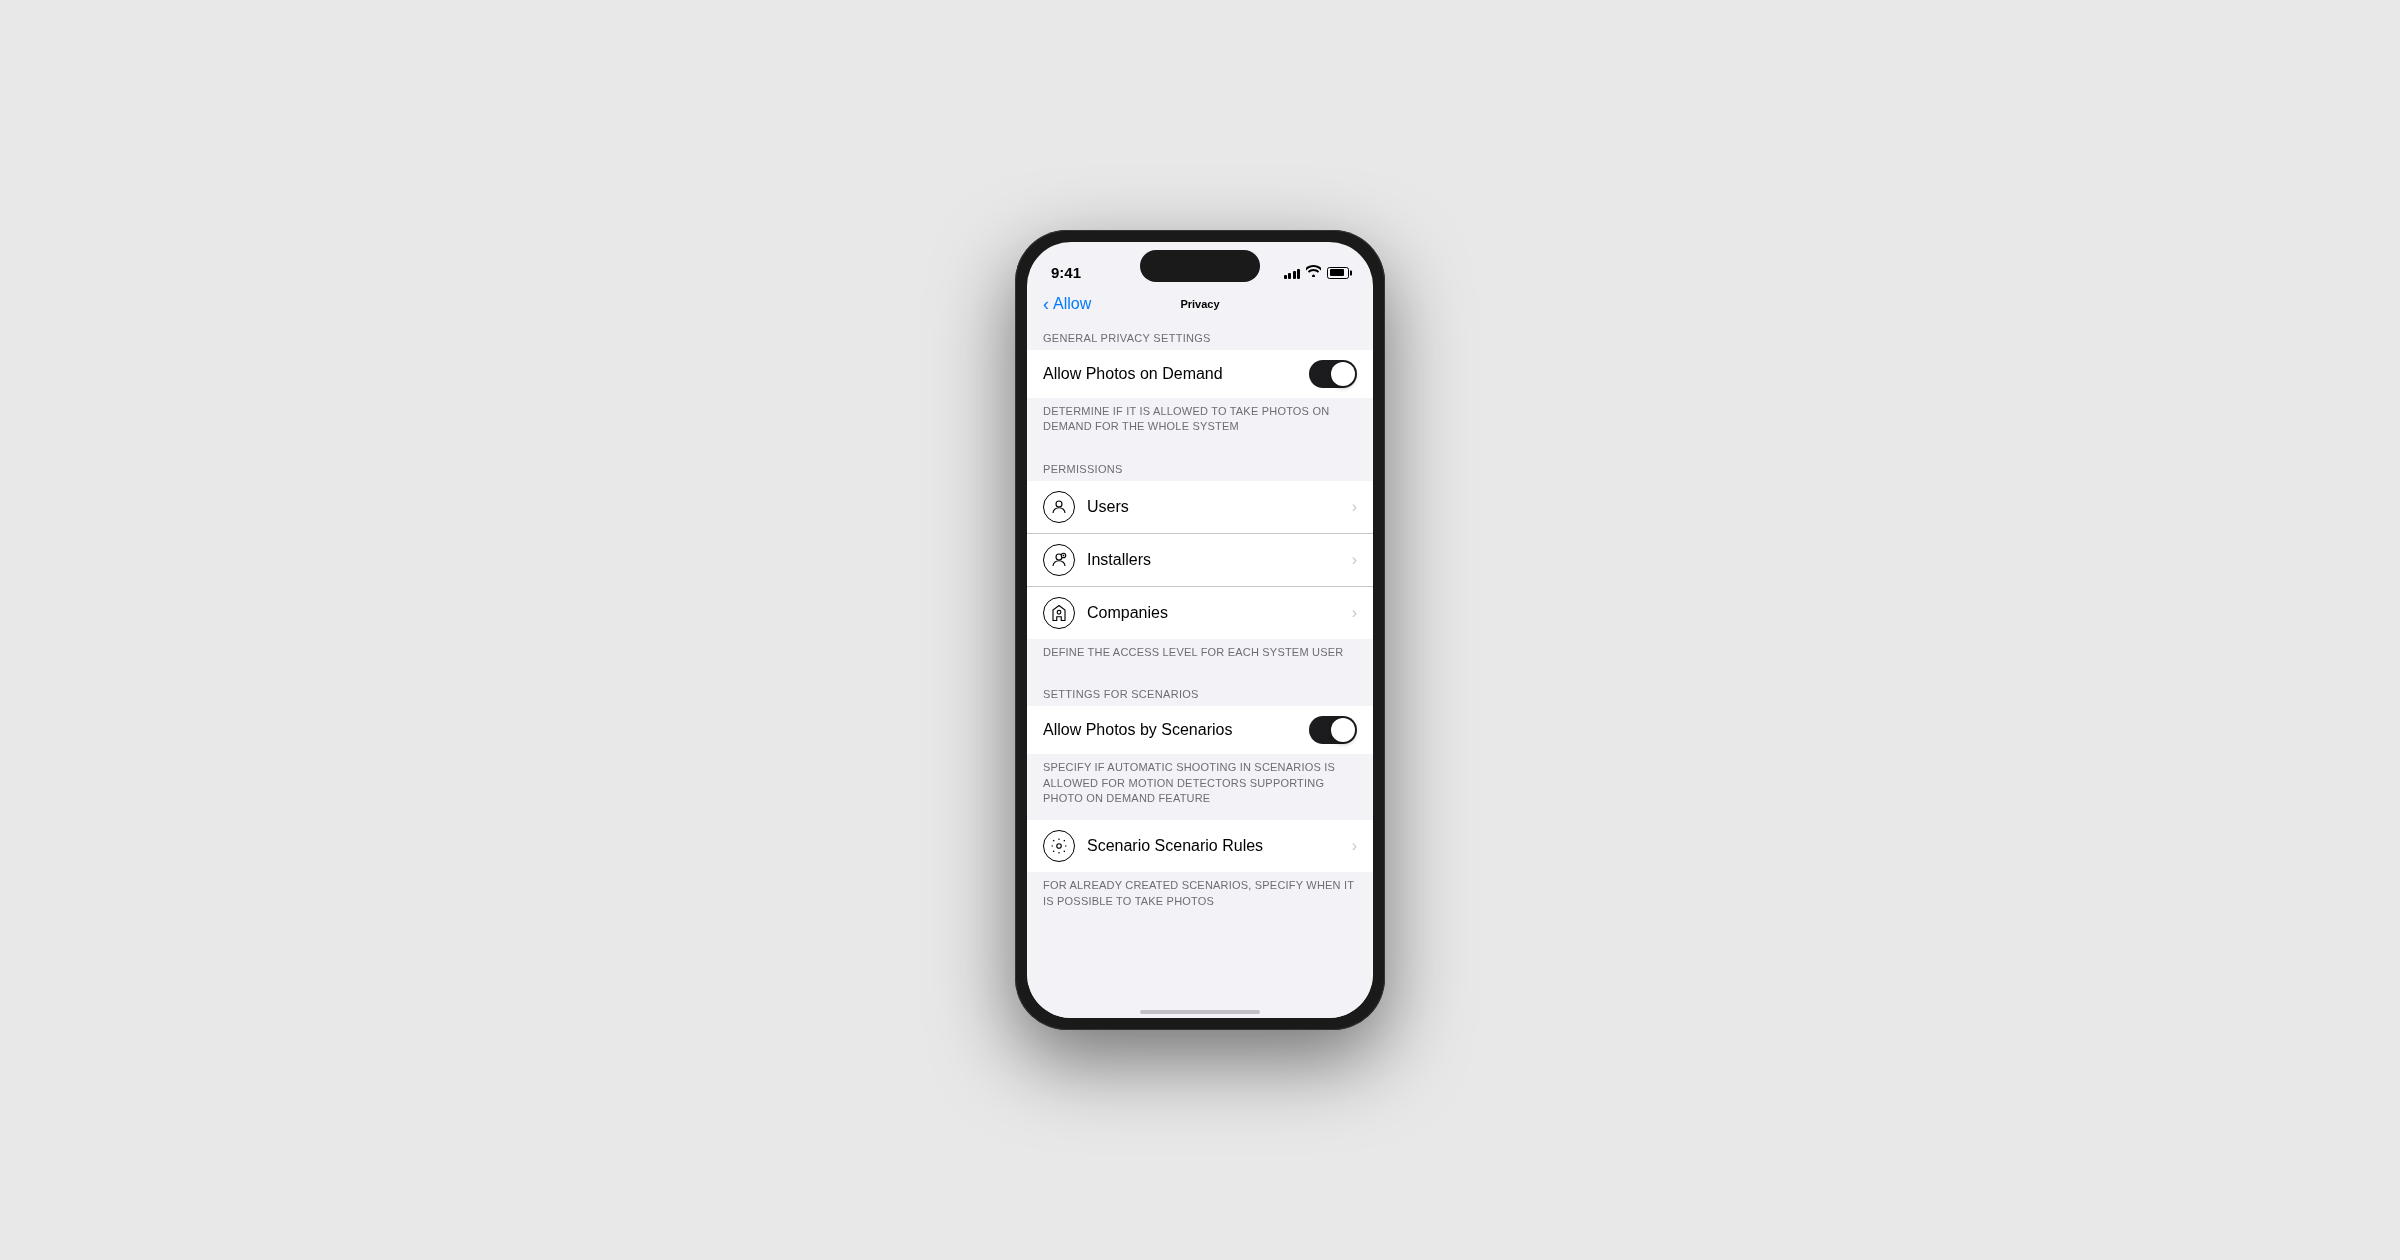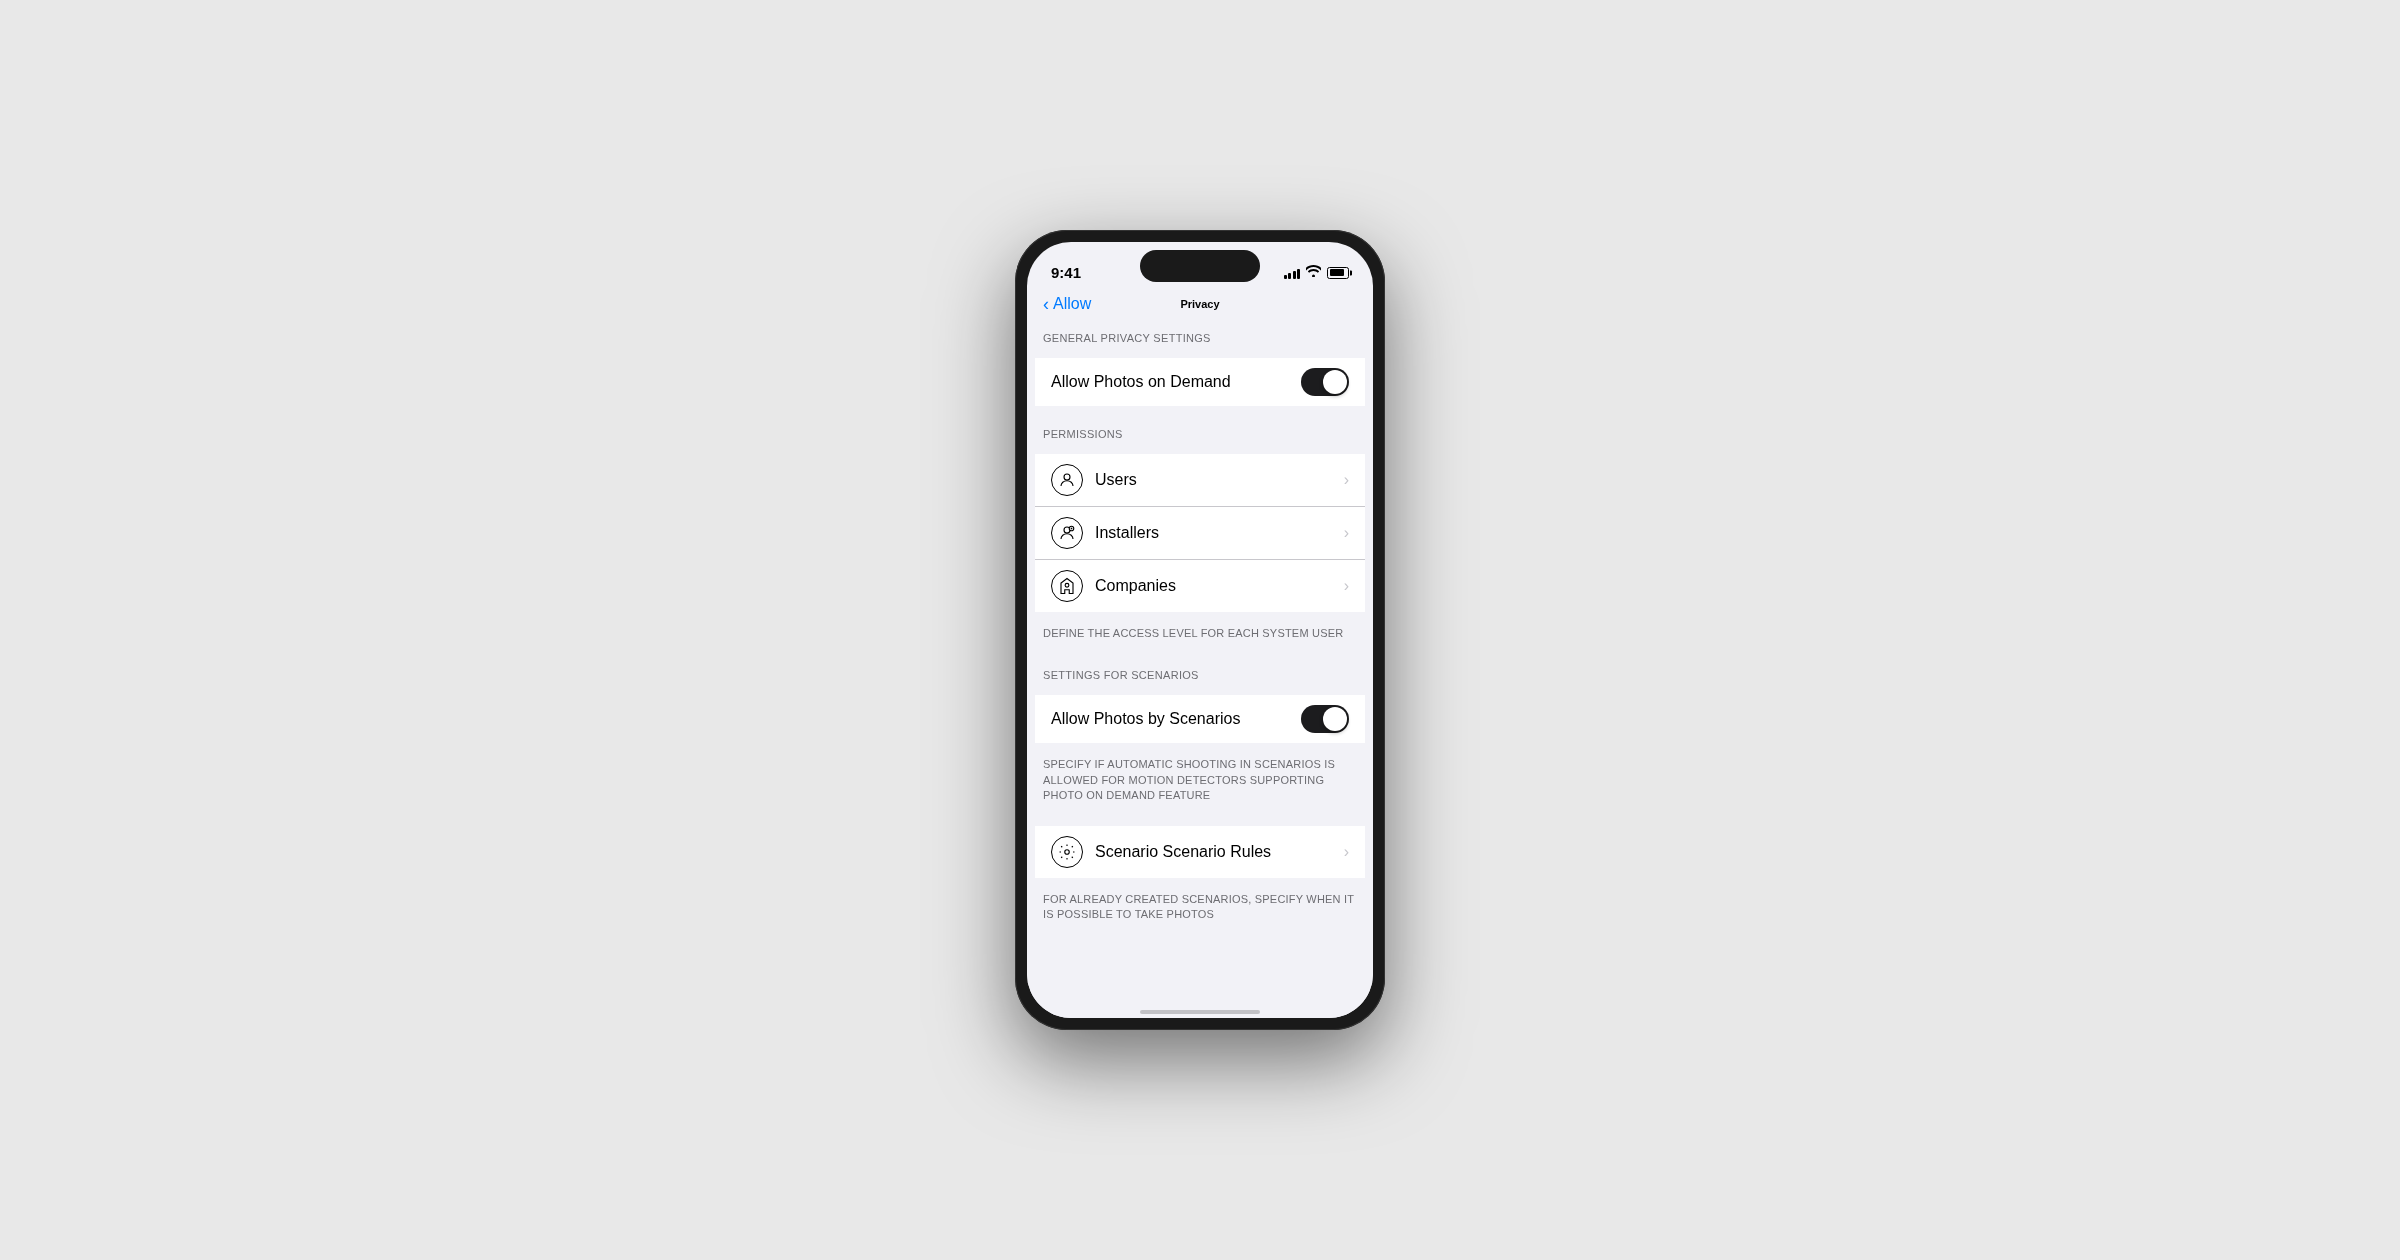--- a/index.html
+++ b/index.html
@@ -177,21 +177,21 @@
       font-weight: 400;
       color: #6d6d72;
       letter-spacing: 0.2px;
       text-transform: uppercase;
       line-height: 1.4;
       background: #f2f2f7;
     }
 
     .list-group {
       background: #f97316;
-      margin: 8px;
+      margin: 0;
     }
 
     .list-item {
       display: flex;
       align-items: center;
       padding: 10px 16px;
       background: #fff;
       border-bottom: 0.5px solid #c8c7cc;
       min-height: 44px;
     }
@@ -316,20 +316,21 @@
 
       <div class="section-header">GENERAL PRIVACY SETTINGS</div>
       <div class="list-group">
         <div class="list-item">
           <span class="list-item-label">Allow Photos on Demand</span>
           <div class="toggle on">
             <div class="toggle-knob"></div>
           </div>
         </div>
       </div>
+      <div class="section-footer">DETERMINE IF IT IS ALLOWED TO TAKE PHOTOS ON DEMAND FOR THE WHOLE SYSTEM</div>
 
       <div class="section-header">PERMISSIONS</div>
       <div class="list-group">
 
         <div class="list-item">
           <div class="item-icon">
             <svg width="18" height="18" viewBox="0 0 24 24" fill="none" stroke="#000" stroke-width="1.5">
               <circle cx="12" cy="8" r="4"></circle>
               <path d="M4 20c0-4 3.6-7 8-7s8 3 8 7"></path>
             </svg>

